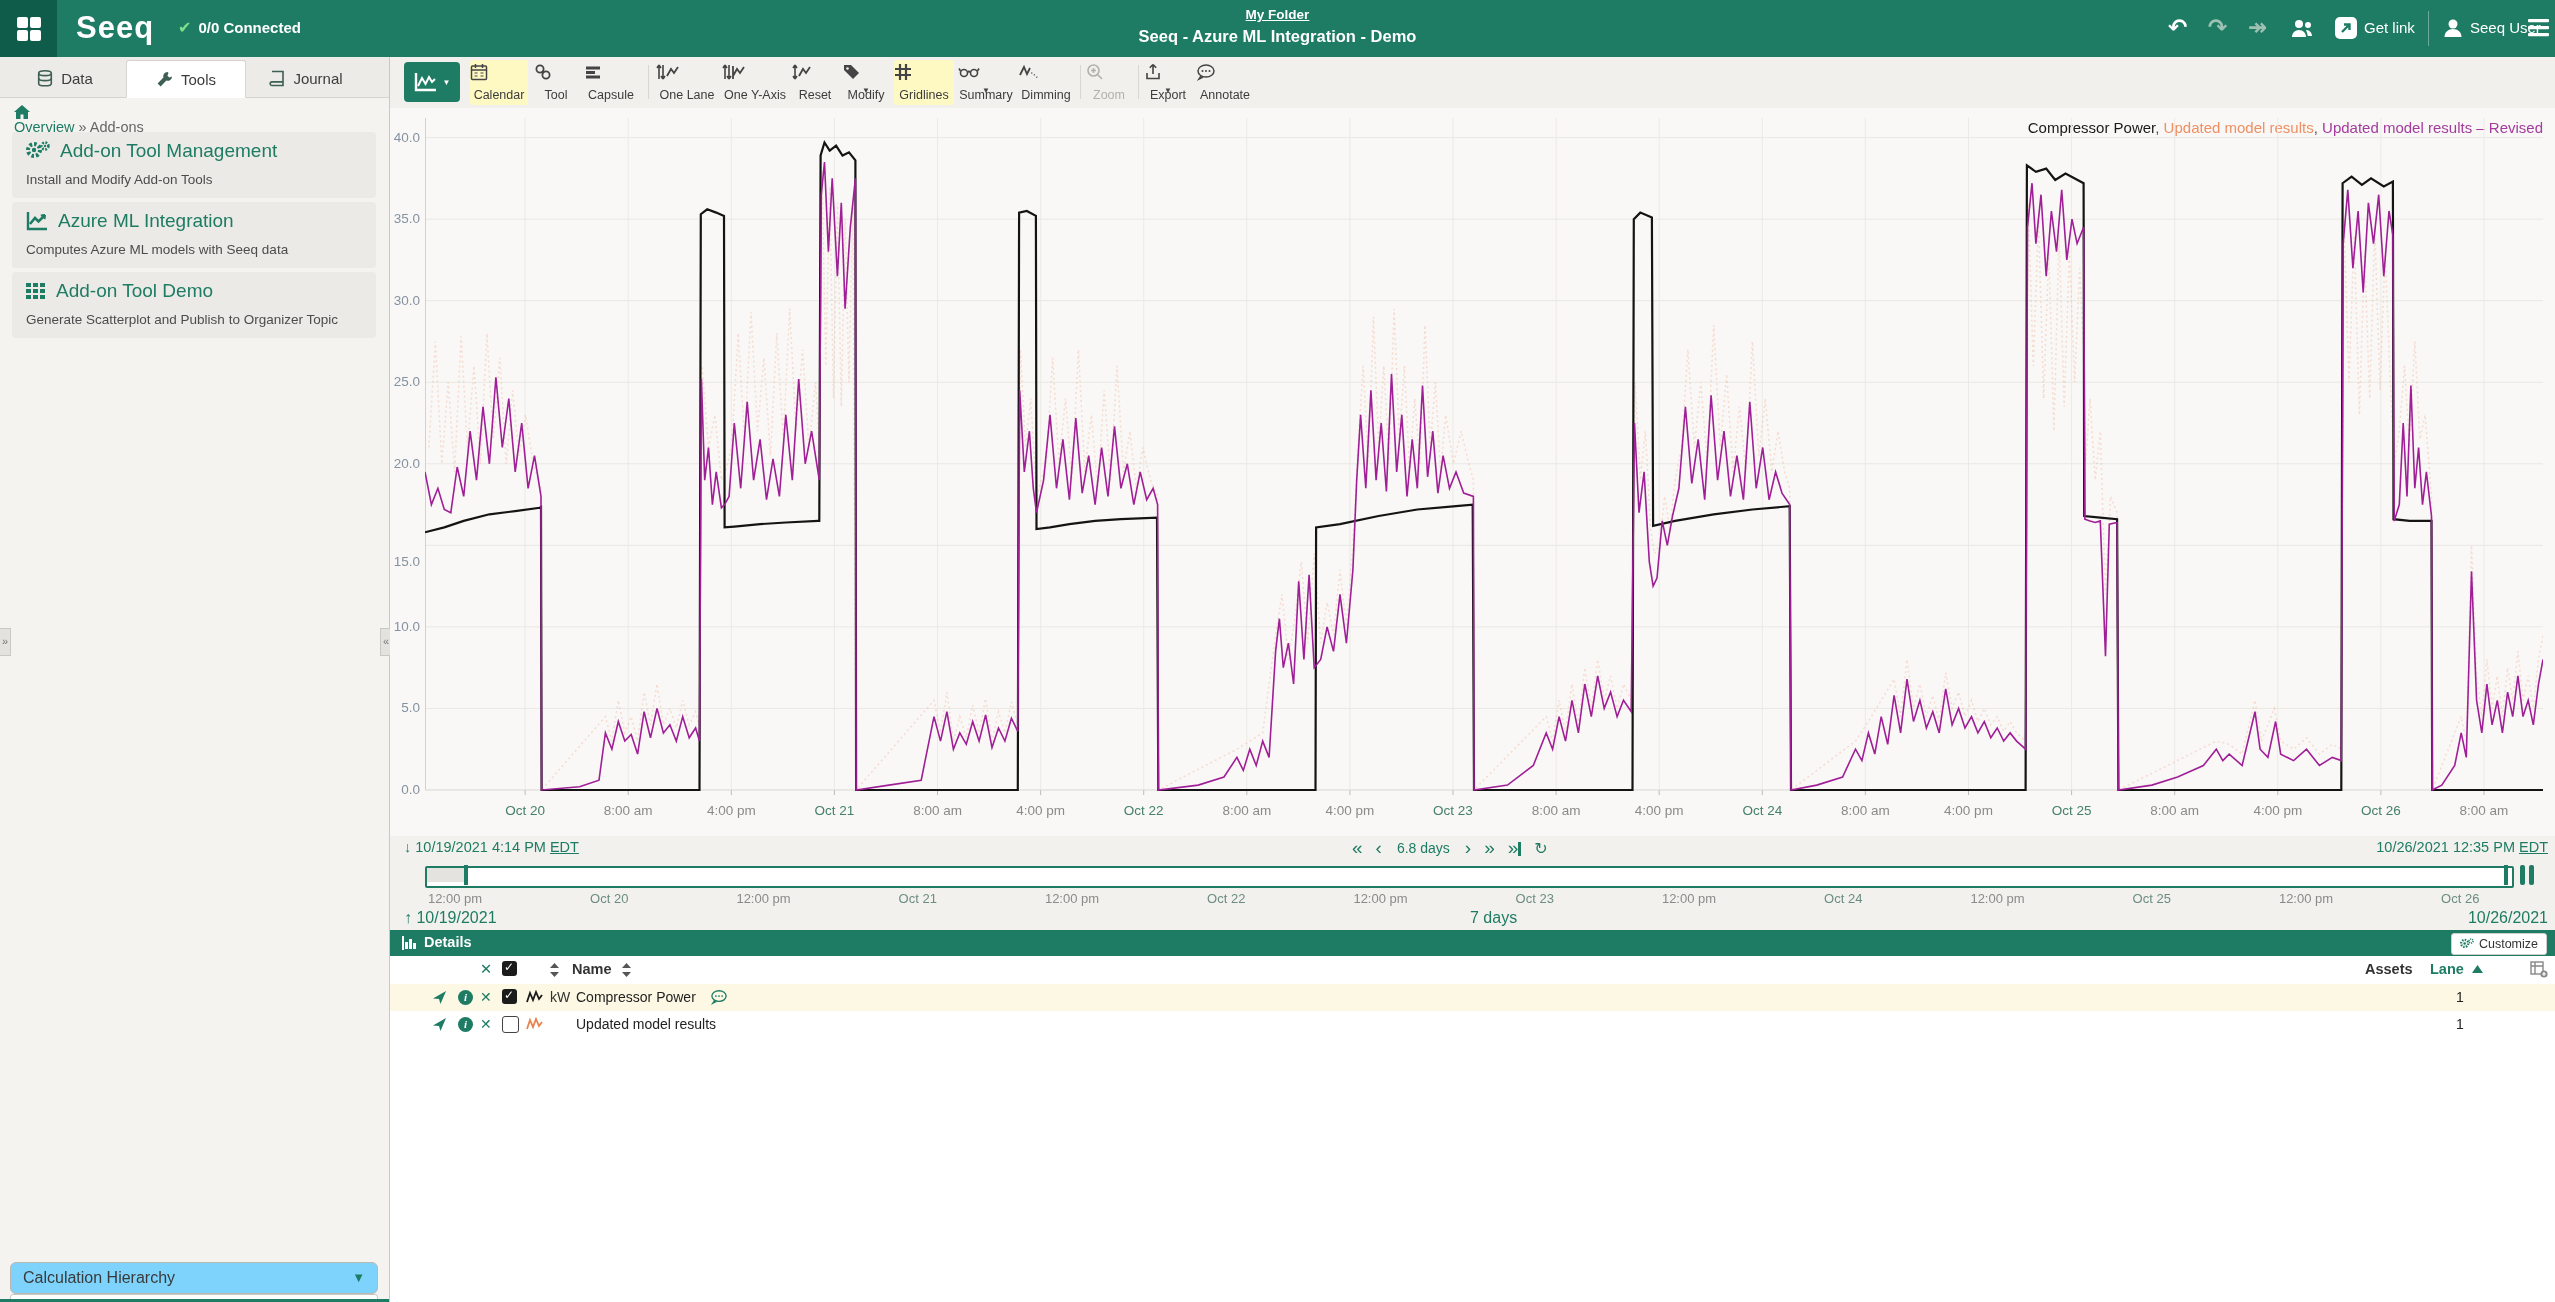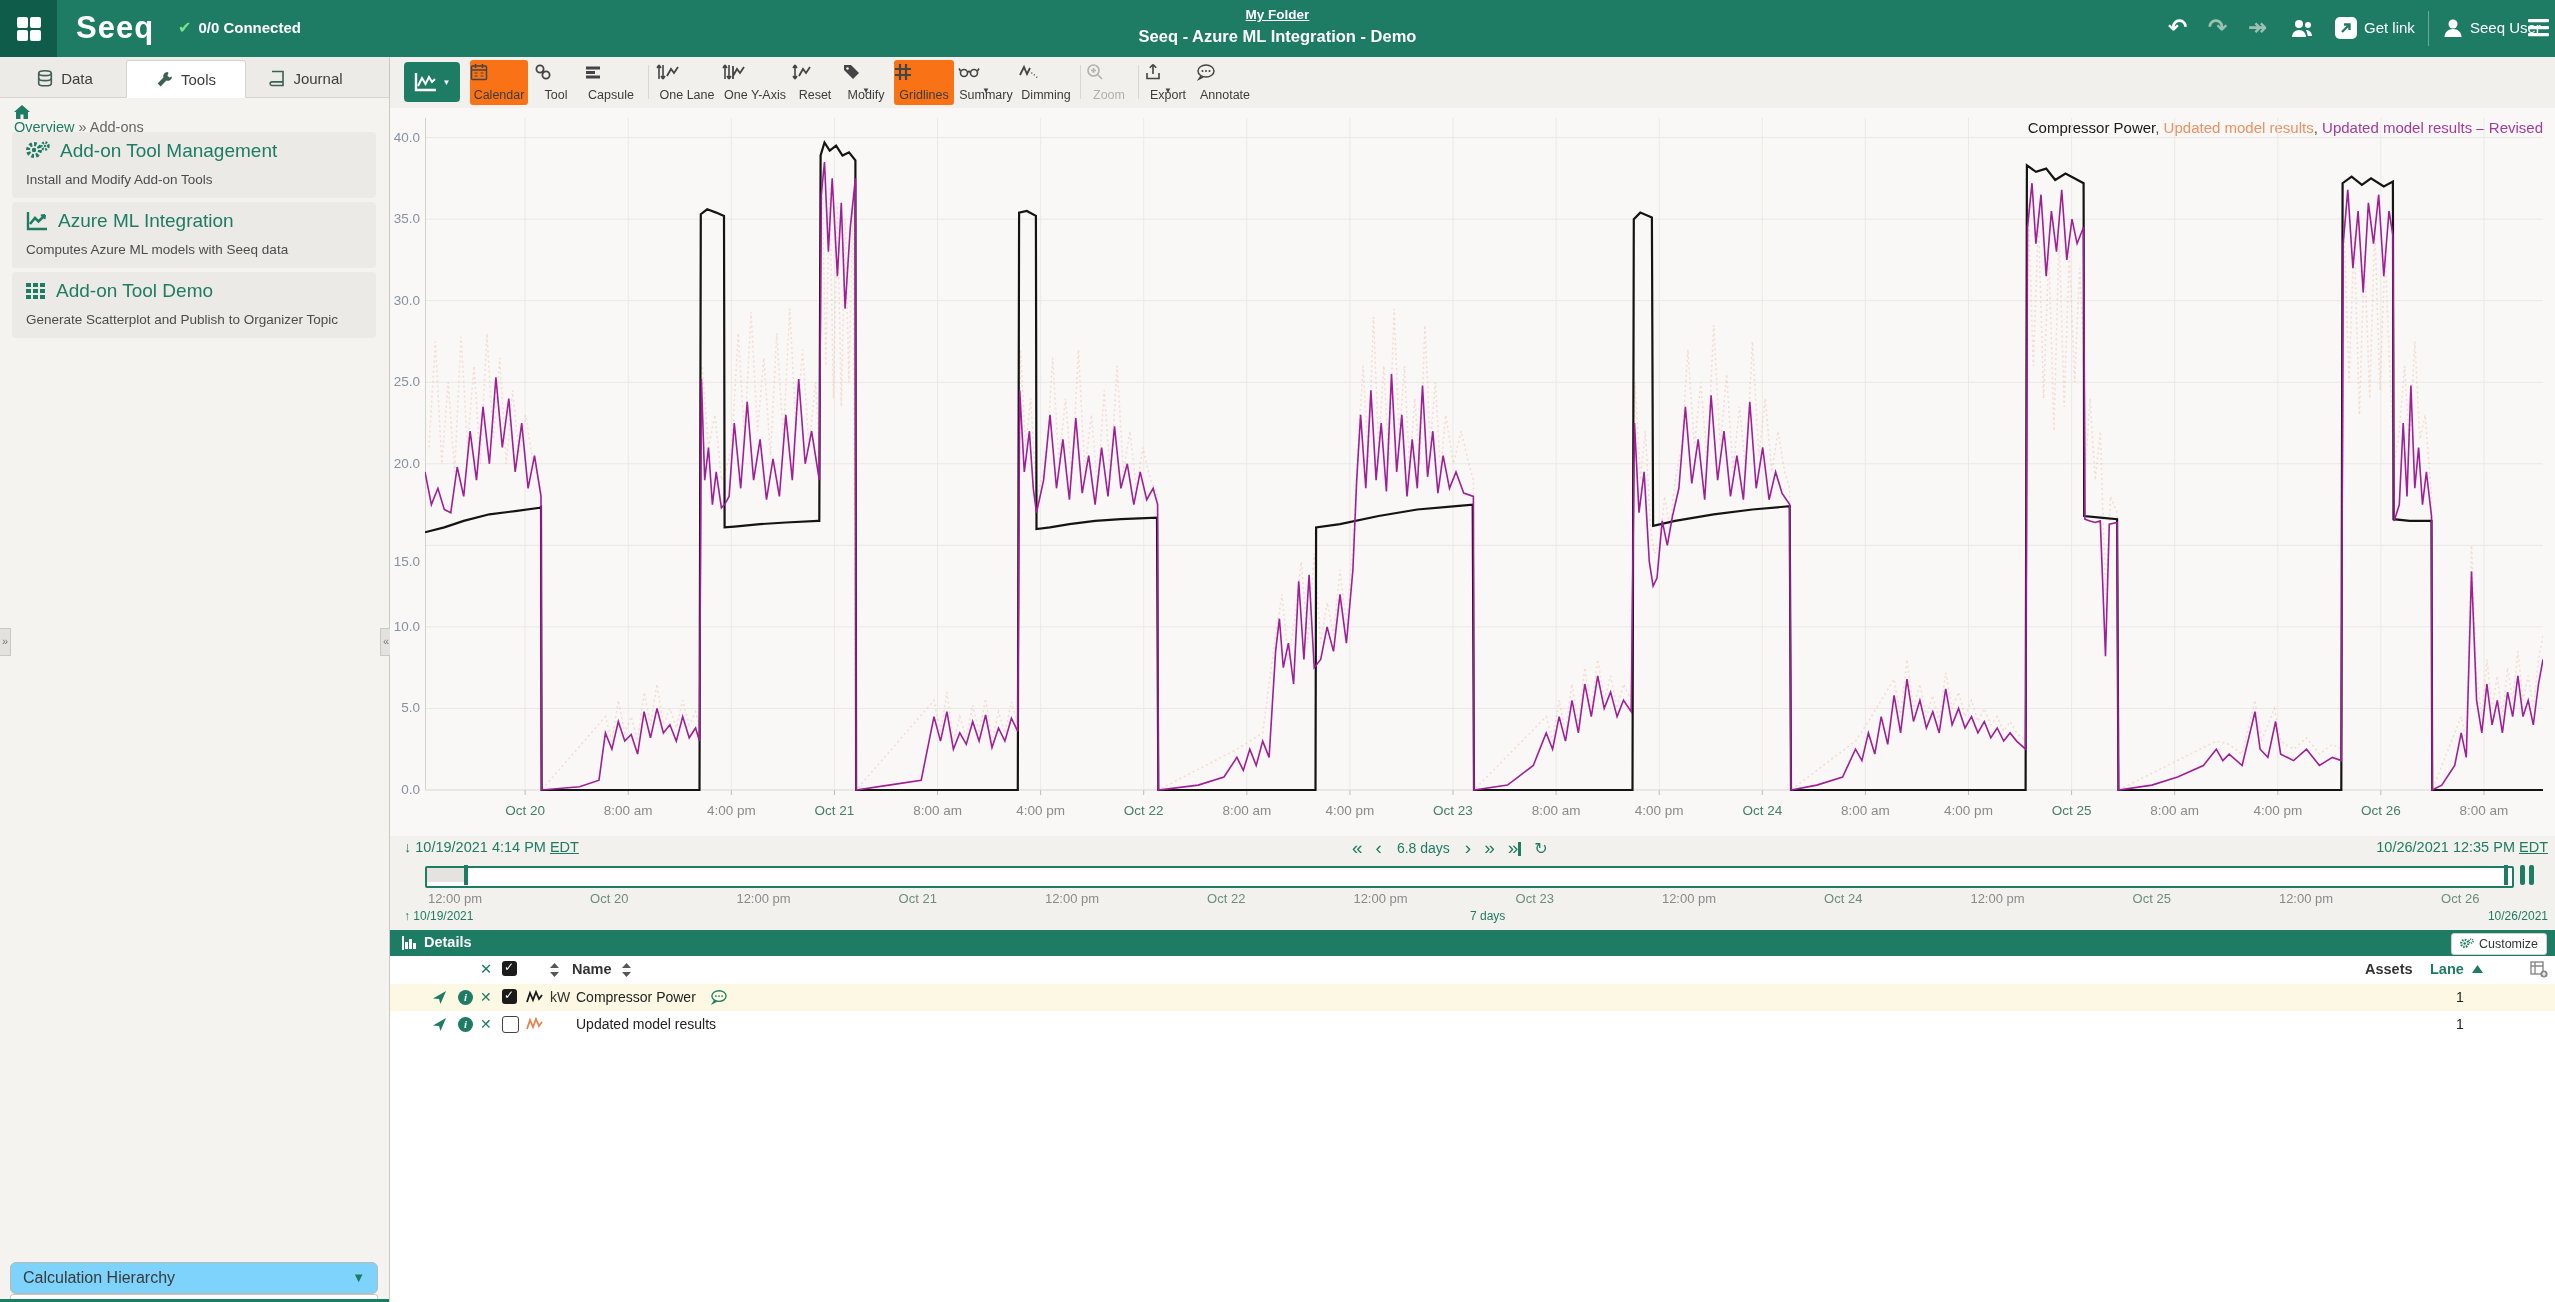--- a/index.html
+++ b/index.html
@@ -35,21 +35,21 @@
   .calcbox{left:10px;top:1237px;width:366px;height:7px;background:#fff;border:1px solid #c9c8c2;border-radius:3px;}
   .sbbottom{left:0;top:1242px;width:389px;height:3px;background:#1e7c64;}
   .handle{width:10px;height:26px;background:#e3e2de;border:1px solid #c9c9c4;color:#777;font-size:11px;line-height:24px;text-align:center;}
   
   .main{left:390px;top:57px;width:2165px;height:1245px;background:#fff;}
   .tbar{left:0;top:0;width:2165px;height:51px;background:#f1f0ec;border-bottom:1px solid #d8d7d2;}
   .chartbtn{left:14px;top:5px;width:56px;height:40px;background:#1e7c64;border-radius:4px;display:flex;align-items:center;justify-content:center;gap:5px;color:#fff;}
   .tbtn{top:3px;height:45px;text-align:center;color:#3c3c3c;}
   .tbtn .ticon{display:block;height:24px;padding-top:3px;color:#444;}
   .tbtn .tlabel{display:block;font-size:12.5px;margin-top:1px;}
-  .tbtn.on{background:#f97316;border-radius:3px;}
+  .tbtn.on{background:#fef9c3;border-radius:3px;}
   .tbtn.off{color:#b2b1ac;}
   .tbtn.off .ticon{color:#b2b1ac;}
   .tsep{top:8px;width:1px;height:34px;background:#d8d7d2;}
   .caret{font-size:8px;vertical-align:2px;}
   
   .chartarea{left:0;top:51px;width:2165px;height:728px;background:#f9f8f6;}
   .ytick{position:absolute;left:0px;width:30px;text-align:right;font-size:13.5px;color:#8592a0;}
   .xtick{position:absolute;top:0;transform:translateX(-50%);font-size:13.5px;color:#8a8a8a;white-space:nowrap;}
   .xtick.xdate{color:#44806c;}
   .legend{position:absolute;top:11px;right:12px;font-size:15px;white-space:nowrap;}
@@ -61,21 +61,21 @@
   .navright{right:7px;top:3px;font-size:14.5px;color:#1e7c64;}
   .navctr{left:962px;top:1px;font-size:19px;color:#1e7c64;display:flex;gap:13px;align-items:center;}
   .navctr .dtx{font-size:14px;padding:0 2px;}
   .edt{text-decoration:underline;}
   .track{left:35px;top:30px;width:2085px;height:18px;background:#fff;border:2px solid #1e7c64;border-radius:2px;}
   .trackgray{left:37px;top:32px;width:39px;height:14px;background:#e4e3df;}
   .thandle{top:29px;width:4px;height:20px;background:#1e7c64;}
   .grip{top:29px;width:5px;height:20px;background:#1e7c64;border-radius:2px;}
   .stick{position:absolute;top:55px;transform:translateX(-50%);font-size:13px;color:#8a8a8a;white-space:nowrap;}
   .stick.sdate{color:#6b8d80;}
-  .rangerow{font-size:12px;color:#1e7c64;}
+  .rangerow{font-size:16px;color:#1e7c64;}
   
   .dhdr{left:0;top:873px;width:2165px;height:26px;background:#1e7c64;color:#fff;}
   .dtitle{position:absolute;left:34px;top:4px;font-size:14.5px;font-weight:bold;color:#fff;}
   .custbtn{position:absolute;right:8px;top:3px;height:20px;background:#fff;border-radius:3px;border:1px solid #d0d0ca;font-size:12.5px;color:#333;display:flex;align-items:center;gap:5px;padding:0 8px;}
   .thead{left:0;top:899px;width:2165px;height:28px;background:#fff;border-bottom:1px solid #dddcd6;font-size:14.5px;font-weight:bold;color:#333;}
   .trow{left:0;width:2165px;height:27px;font-size:14px;color:#222;border-bottom:1px solid #eeede7;}
   .ry{background:#fcf8e3;}
   .rw{background:#fff;}
   .cb{display:inline-block;width:15px;height:15px;border-radius:3px;position:relative;}
   .cb.c1{background:#1b1b1b;}

